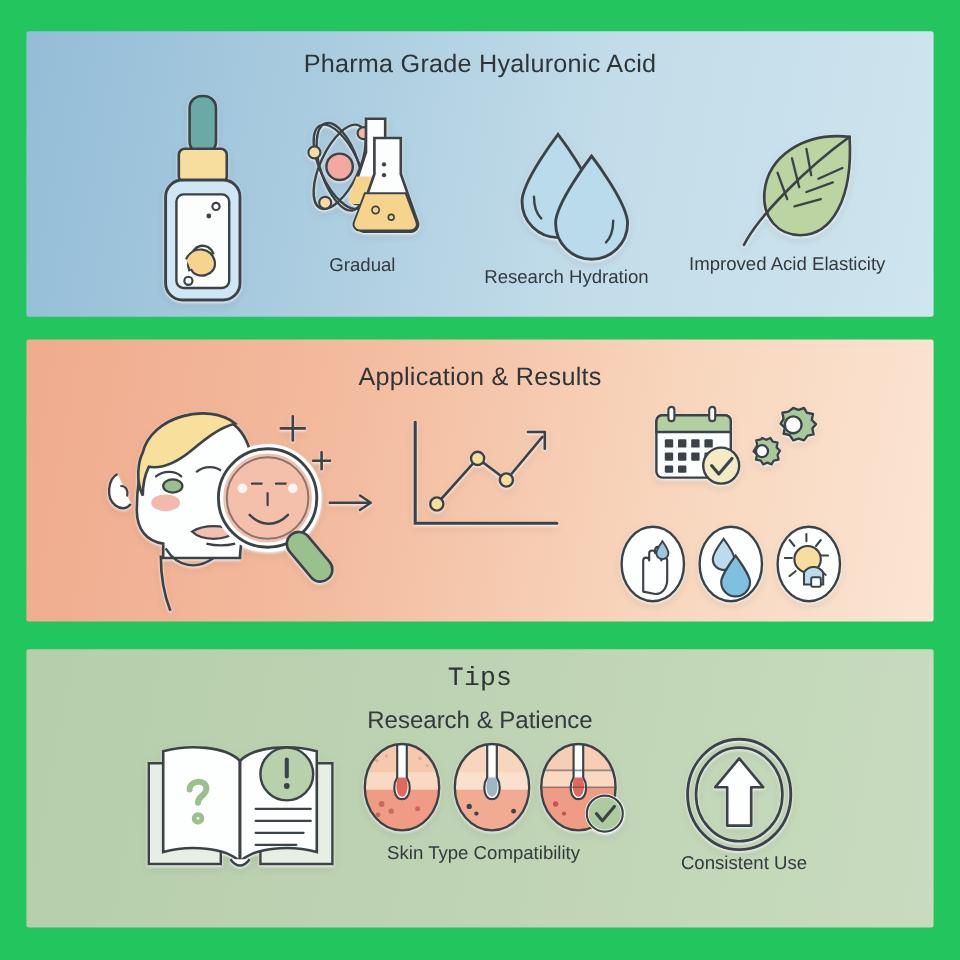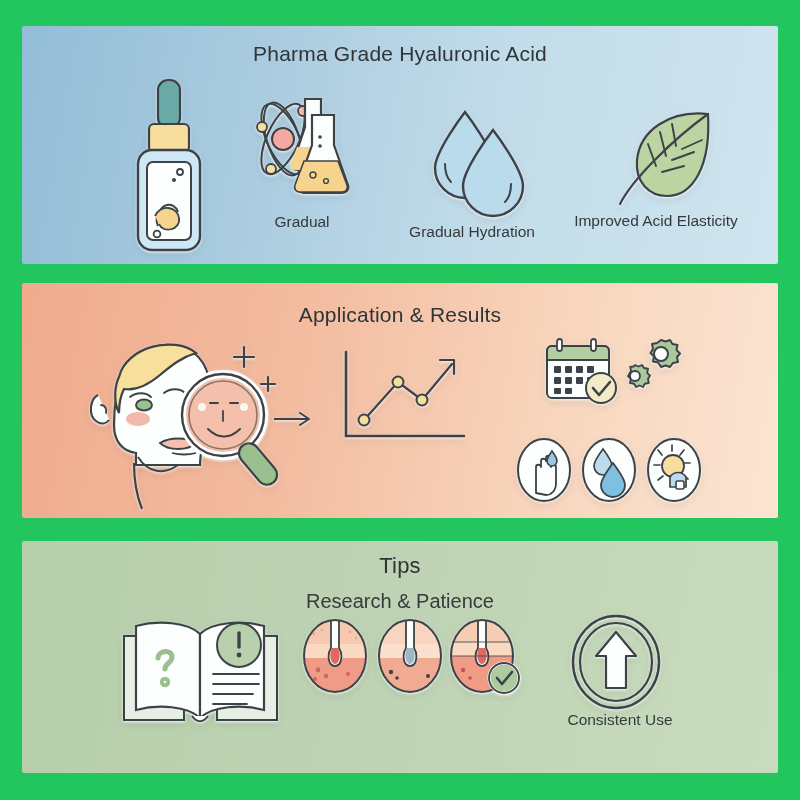--- a/index.html
+++ b/index.html
@@ -2,21 +2,21 @@
 <html><head>
 <meta charset="utf-8">
 <style>
   html,body{margin:0;padding:0;background:#ffffff;}
   body{width:800px;height:800px;overflow:hidden;font-family:"Liberation Sans",sans-serif;}
   .canvas{position:relative;width:800px;height:800px;background:#22c55e;}
 
   .panel{position:absolute;left:22px;width:756px;border-radius:2px;overflow:hidden;}
   .panel.p1{top:26px;height:238px;background:linear-gradient(100deg,#93bdd7 0%,#a9cbdf 30%,#c2dce9 62%,#cfe5ef 100%);}
   .panel.p2{top:283px;height:235px;background:linear-gradient(100deg,#f0ab8d 0%,#f3bb9f 35%,#f8d6bd 70%,#fbe5d3 100%);}
-  .panel.p3{top:541px;height:232px;background:linear-gradient(100deg,#b6ceab 0%,#bdd2b2 40%,#c8dbbe 100%);}
+  .panel.p3{top:541px;height:232px;background:linear-gradient(100deg,#b6ceab 0%,#bdd2b2 40%,#c8dbbe 100%);font-family:Liberation Mono, monospace;}
 
   .ptitle{position:absolute;left:0;width:100%;text-align:center;color:#2f3437;
           font-size:21px;font-weight:400;letter-spacing:.2px;}
   .p1 .ptitle{top:16px;}
   .p2 .ptitle{top:20px;}
   .p3 .ptitle{top:12px;font-size:22px;}
 
   .cap{position:absolute;text-align:center;color:#343a3d;font-size:15.5px;line-height:19px;}
 
   .ico{position:absolute;}
@@ -83,21 +83,21 @@
     <div class="cap c-purity">Gradual</div>
 
     <div class="ico drop" style="left:405px;top:80px;">
       <svg width="110" height="105" viewBox="0 0 110 105">
         <path d="M38 6C38 6 8 45 8 62a30 30 0 0 0 60 0C68 45 38 6 38 6z" fill="#b9dbeb" stroke="#3c4348" stroke-width="2.4"></path>
         <path d="M66 24C66 24 36 63 36 80a30 30 0 0 0 60 0C96 63 66 24 66 24z" fill="#b9dbeb" stroke="#3c4348" stroke-width="2.4"></path>
         <path d="M18 58c0 8 2 14 6 18" fill="none" stroke="#3c4348" stroke-width="2" stroke-linecap="round"></path>
         <path d="M84 78c0 8-2 14-6 18" fill="none" stroke="#3c4348" stroke-width="2" stroke-linecap="round"></path>
       </svg>
     </div>
-    <div class="cap c-hydration">Gradual Hydration</div>
+    <div class="cap c-hydration">Research Hydration</div>
 
     <div class="ico drop" style="left:590px;top:78px;">
       <svg width="110" height="110" viewBox="0 0 110 110">
         <path d="M96 10C58 6 28 26 25 56c-2 22 12 36 30 36 26 0 44-30 41-82z" fill="#bcd3a2" stroke="#3c4348" stroke-width="2.2"></path>
         <path d="M8 100C20 76 60 36 96 10" fill="none" stroke="#3c4348" stroke-width="2.2" stroke-linecap="round"></path>
         <g stroke="#3c4348" stroke-width="1.9" fill="none" stroke-linecap="round">
           <path d="M44 62 L36 40"></path>
             <path d="M54 52 L48 28"></path>
             <path d="M64 42 L60 20"></path>
           <path d="M50 68 L72 62"></path>
@@ -296,20 +296,21 @@
         <g stroke="#3c4348" stroke-width="1.3" opacity=".55">
             <path d="M150 24h64M150 38h64"></path>
           </g>
       </g>
       <ellipse cx="180" cy="38" rx="31" ry="36" fill="none" stroke="#3c4348" stroke-width="2"></ellipse>
       <circle cx="202" cy="60" r="15" fill="#aecb9f" stroke="#fdfefe" stroke-width="3"></circle>
       <circle cx="202" cy="60" r="15" fill="none" stroke="#3c4348" stroke-width="1.8"></circle>
       <path d="M195 60l5 6 10-12" fill="none" stroke="#3c4348" stroke-width="2.6" stroke-linecap="round" stroke-linejoin="round"></path>
     </svg>
   </div>
+  <div class="cap c-skin">Skin Type Compatibility</div>
 
   <div class="ico drop" style="left:568px;top:612px;">
     <svg width="96" height="100" viewBox="0 0 96 100">
       <ellipse cx="48" cy="50" rx="43" ry="46" fill="none" stroke="#3c4348" stroke-width="2.4"></ellipse>
       <ellipse cx="48" cy="50" rx="36" ry="39" fill="none" stroke="#3c4348" stroke-width="2.2"></ellipse>
       <path d="M48 20 L68 44 H58 V76 H38 V44 H28 Z" fill="#fdfefe" stroke="#3c4348" stroke-width="2.2" stroke-linejoin="round"></path>
     </svg>
   </div>
   <div class="cap c-consistent">Consistent Use</div>
 

